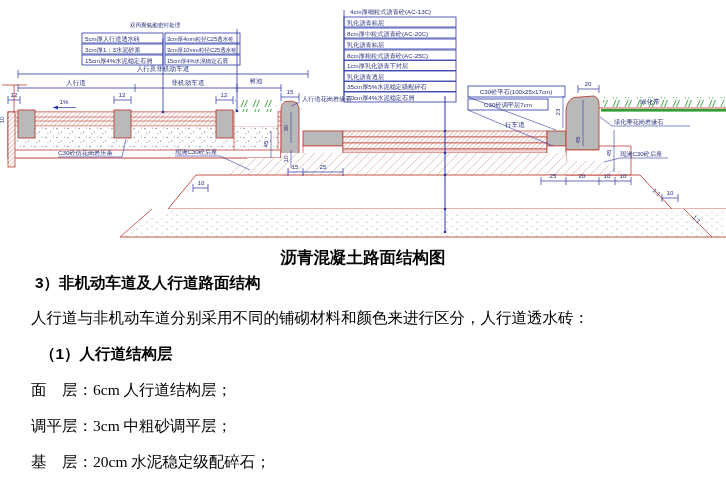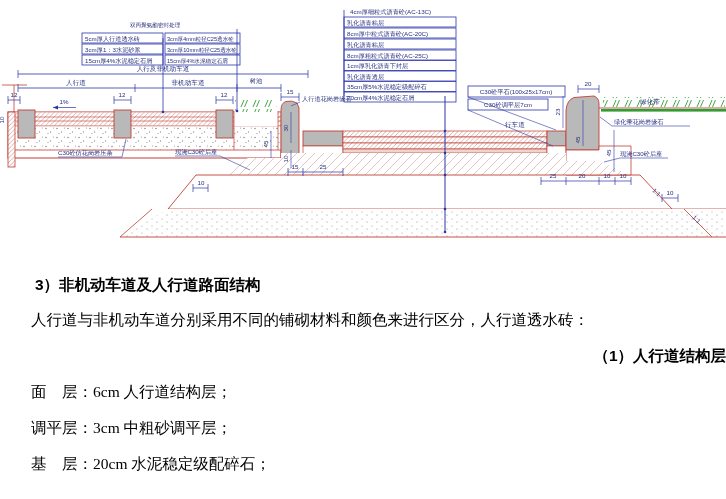--- a/index.html
+++ b/index.html
@@ -4,24 +4,24 @@
 <style>
   html,body{margin:0;padding:0;background:#fff;}
   .page{width:726px;height:499px;background:#fff;position:relative;overflow:hidden;
         font-family:"Liberation Serif",serif;color:#111;}
   .drawing-wrap{width:726px;height:242px;}
   svg{display:block;}
   svg text{font-family:"Liberation Sans",sans-serif;fill:#27307e;}
   .cap{ text-align:center;font-family:"Liberation Sans",sans-serif;font-weight:bold;
         font-size:16.5px;margin-top:5px;color:#000;}
   .h3{ font-family:"Liberation Sans",sans-serif;font-weight:bold;font-size:15.5px;
-       margin:33px 0 0 35px;color:#000;}
+       margin:4px 0 0 35px;color:#000;}
   .para{font-size:15.5px;margin:14px 0 0 31px;color:#000;}
   .h4{ font-family:"Liberation Sans",sans-serif;font-weight:bold;font-size:15.5px;
-       margin:15px 0 0 40px;color:#000;text-align:right;}
+       margin:15px 0 0 40px;color:#000;}
   .layer{font-size:15.5px;margin:15px 0 0 31px;color:#000;}
 </style>
 </head>
 <body>
 
 <div class="page">
 
   <div class="drawing-wrap">
   <svg viewBox="0 0 726 242" width="726" height="242">
     <defs>
@@ -250,20 +250,21 @@
 
       <text x="652" y="191" transform="rotate(42 652 191)">1:1</text>
       <line x1="662" y1="198" x2="678" y2="198" stroke="#2a35a8" stroke-width="0.7"></line>
       <path d="M662,194 v8 M678,194 v8" stroke="#2a35a8" stroke-width="0.7"></path>
       <text x="670" y="195" text-anchor="middle">10</text>
       <text x="692" y="218" transform="rotate(42 692 218)">1:1</text>
     </g>
   </svg>
   </div>
 
+  <div class="cap">沥青混凝土路面结构图</div>
 
   <div class="h3">3）非机动车道及人行道路面结构</div>
 
   <div class="para">人行道与非机动车道分别采用不同的铺砌材料和颜色来进行区分，人行道透水砖：</div>
 
   <div class="h4">（1）人行道结构层</div>
 
   <div class="layer">面　层：6cm 人行道结构层；</div>
   <div class="layer">调平层：3cm 中粗砂调平层；</div>
   <div class="layer">基　层：20cm 水泥稳定级配碎石；</div>

